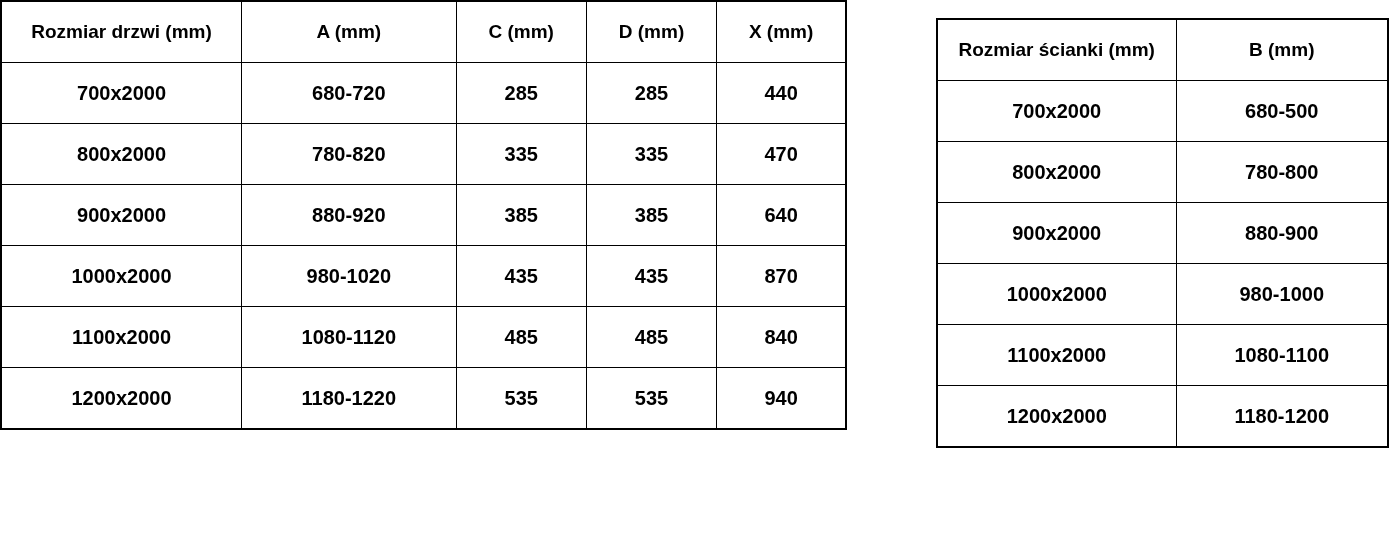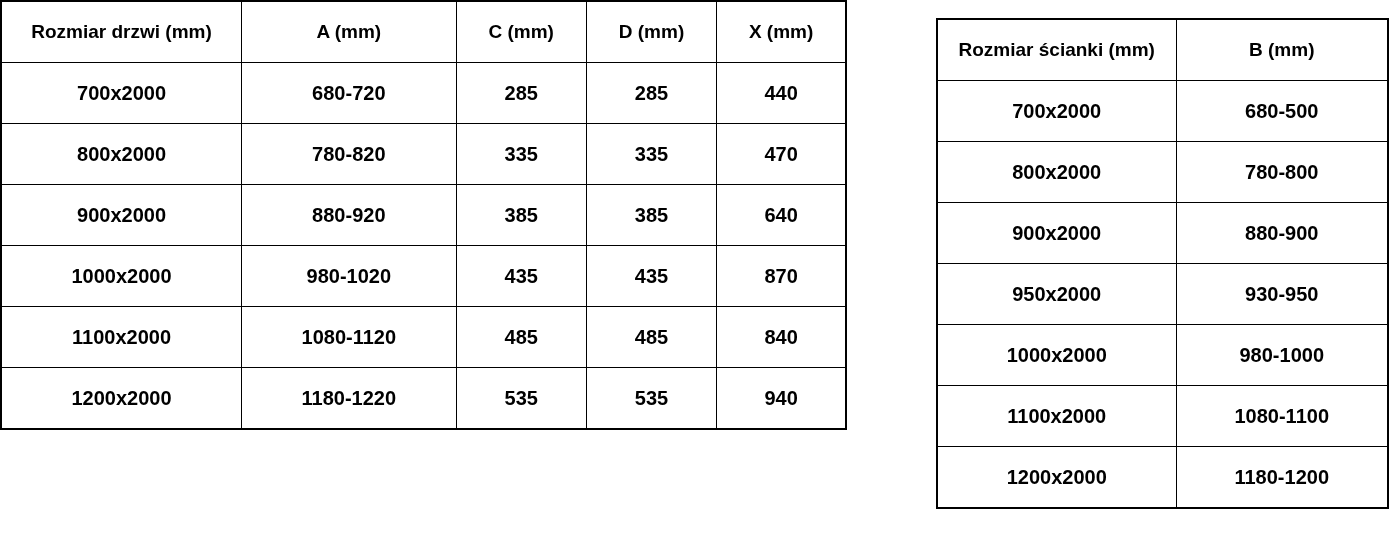--- a/index.html
+++ b/index.html
@@ -128,24 +128,20 @@
       </tr>
       <tr>
         <td>800x2000</td>
         <td>780-800</td>
       </tr>
       <tr>
         <td>900x2000</td>
         <td>880-900</td>
       </tr>
       <tr>
-        <td>950x2000</td>
-        <td>930-950</td>
-      </tr>
-      <tr>
         <td>1000x2000</td>
         <td>980-1000</td>
       </tr>
       <tr>
         <td>1100x2000</td>
         <td>1080-1100</td>
       </tr>
       <tr>
         <td>1200x2000</td>
         <td>1180-1200</td>

